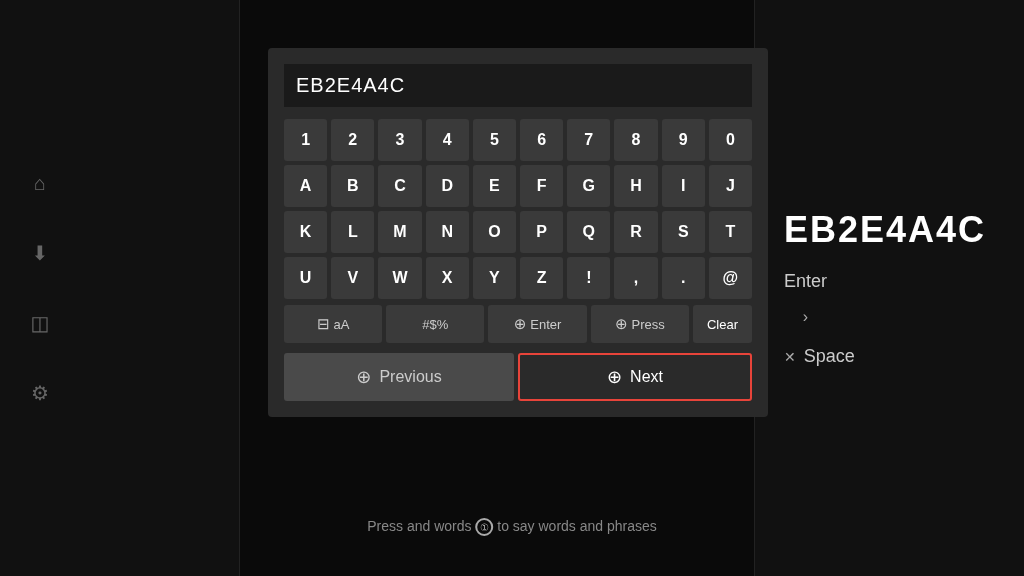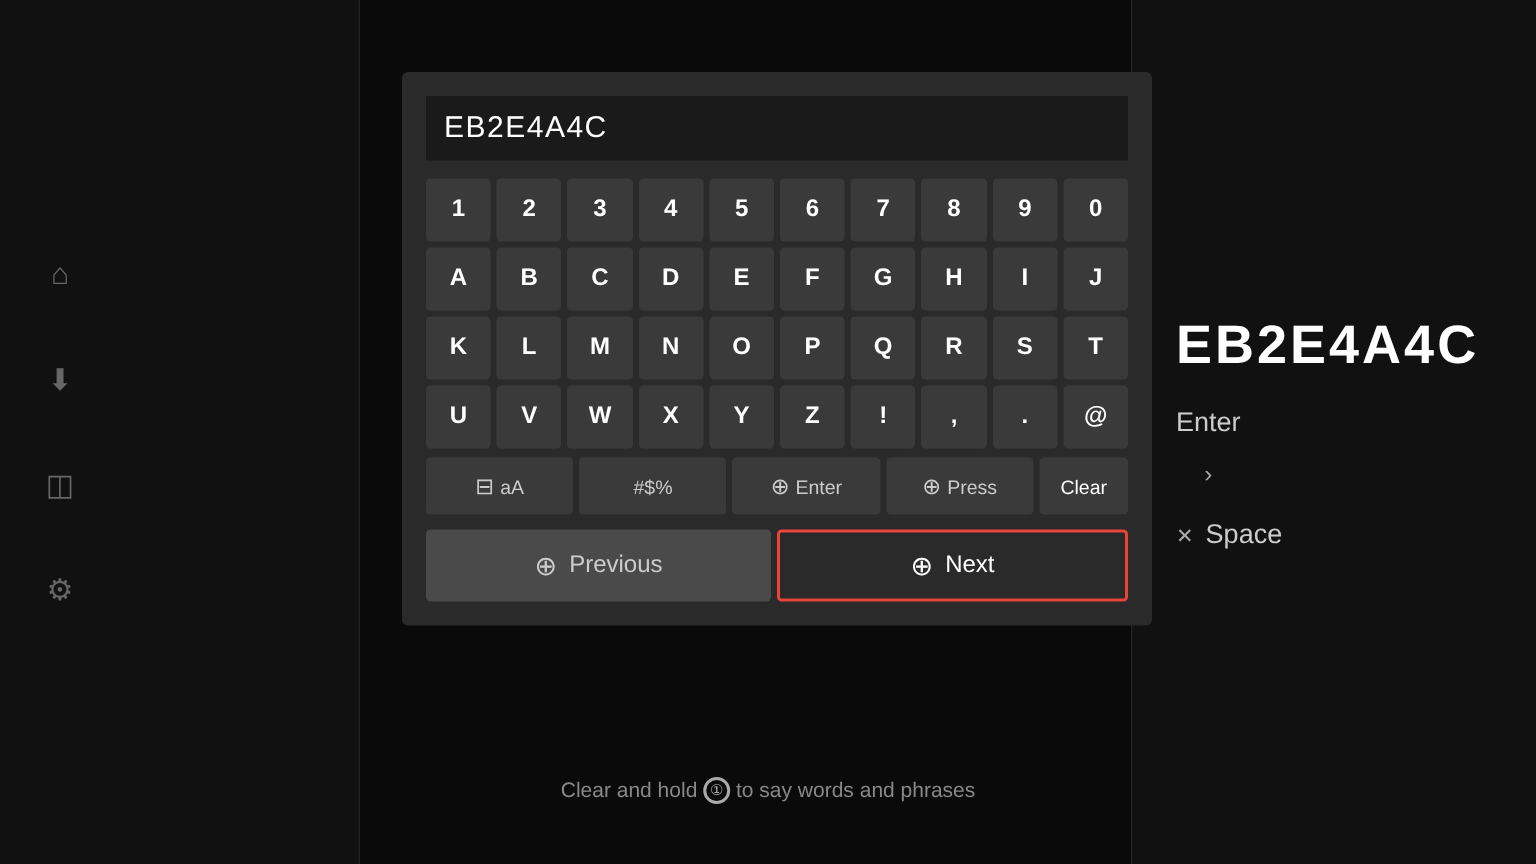--- a/index.html
+++ b/index.html
@@ -355,16 +355,16 @@
       </button>
       <button class="nav-btn nav-btn-next">
         <span style="font-size:18px;">⊕</span>
         <span>Next</span>
       </button>
     </div>
   </div>
 </div>
 
 <div class="hint-text">
-  <span>Clear and hold</span>
+  <span>Press and words</span>
   <span class="circle-icon">①</span>
   <span>to say words and phrases</span>
 </div>
 
 </body></html>

